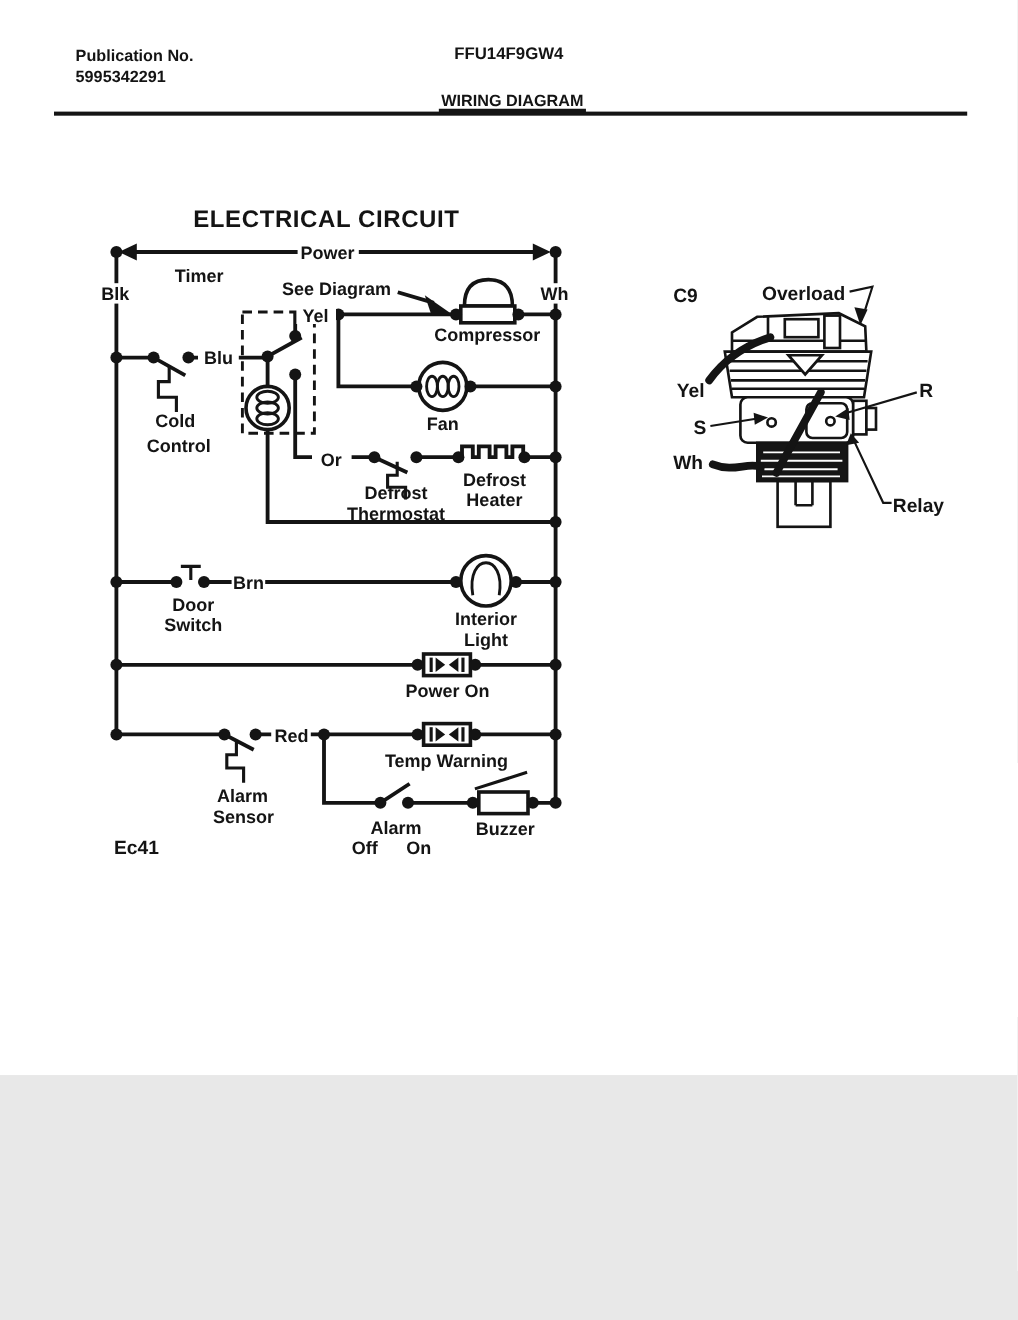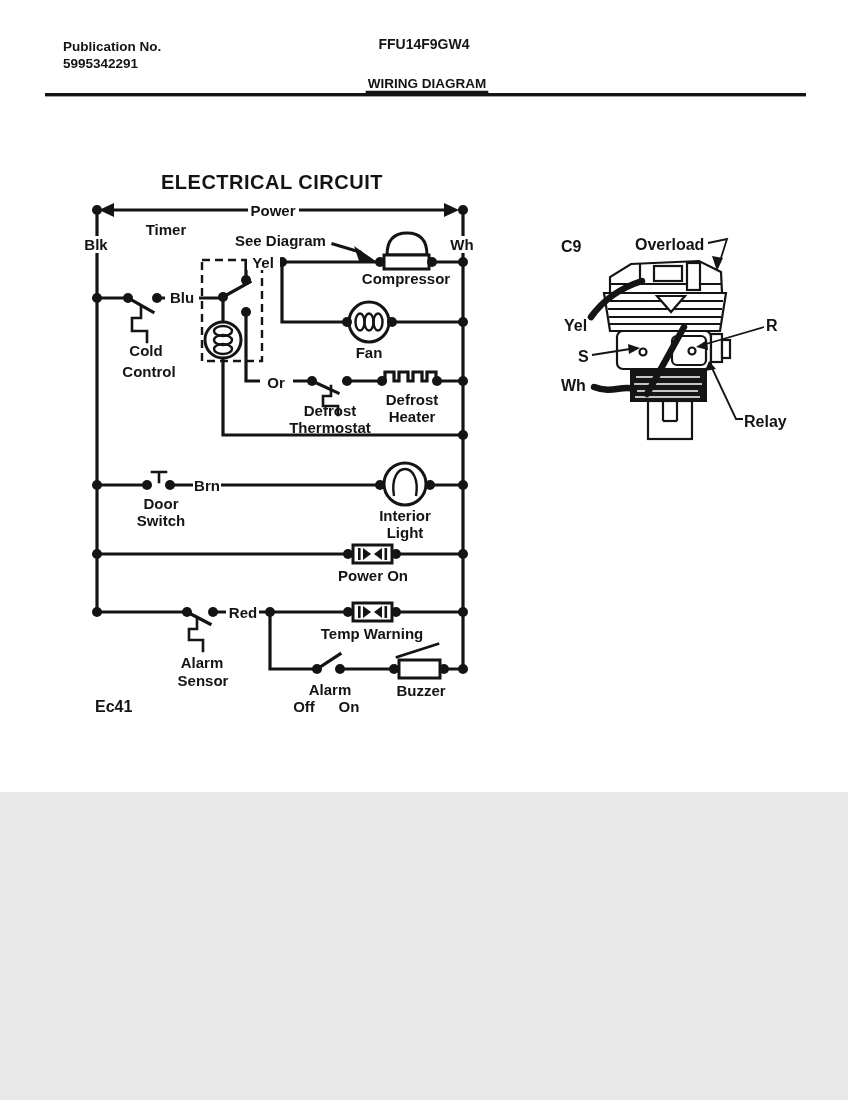--- a/index.html
+++ b/index.html
@@ -1,16 +1,16 @@
 <!DOCTYPE html>
 <html><head>
 <meta charset="utf-8">
 <style>
   html,body{margin:0;padding:0;background:#e8e8e8;}
-  .page{position:relative;width:848px;height:792px;background:#ffffff;overflow:hidden;
+  .page{position:relative;width:848px;height:896px;background:#ffffff;overflow:hidden;
         font-family:"Liberation Sans",sans-serif;}
   svg{position:absolute;left:0;top:0;}
   
   .w    {stroke:#141414;stroke-width:3.2;fill:none;stroke-linecap:square;}
   .w25  {stroke:#141414;stroke-width:2.6;fill:none;stroke-linecap:square;}
   .sym  {stroke:#141414;stroke-width:3;fill:#ffffff;}
   .sym2 {stroke:#141414;stroke-width:2.4;fill:none;}
   .dot  {fill:#141414;stroke:none;}
   .fill {fill:#141414;stroke:none;}
   .bg   {fill:#ffffff;stroke:none;}

